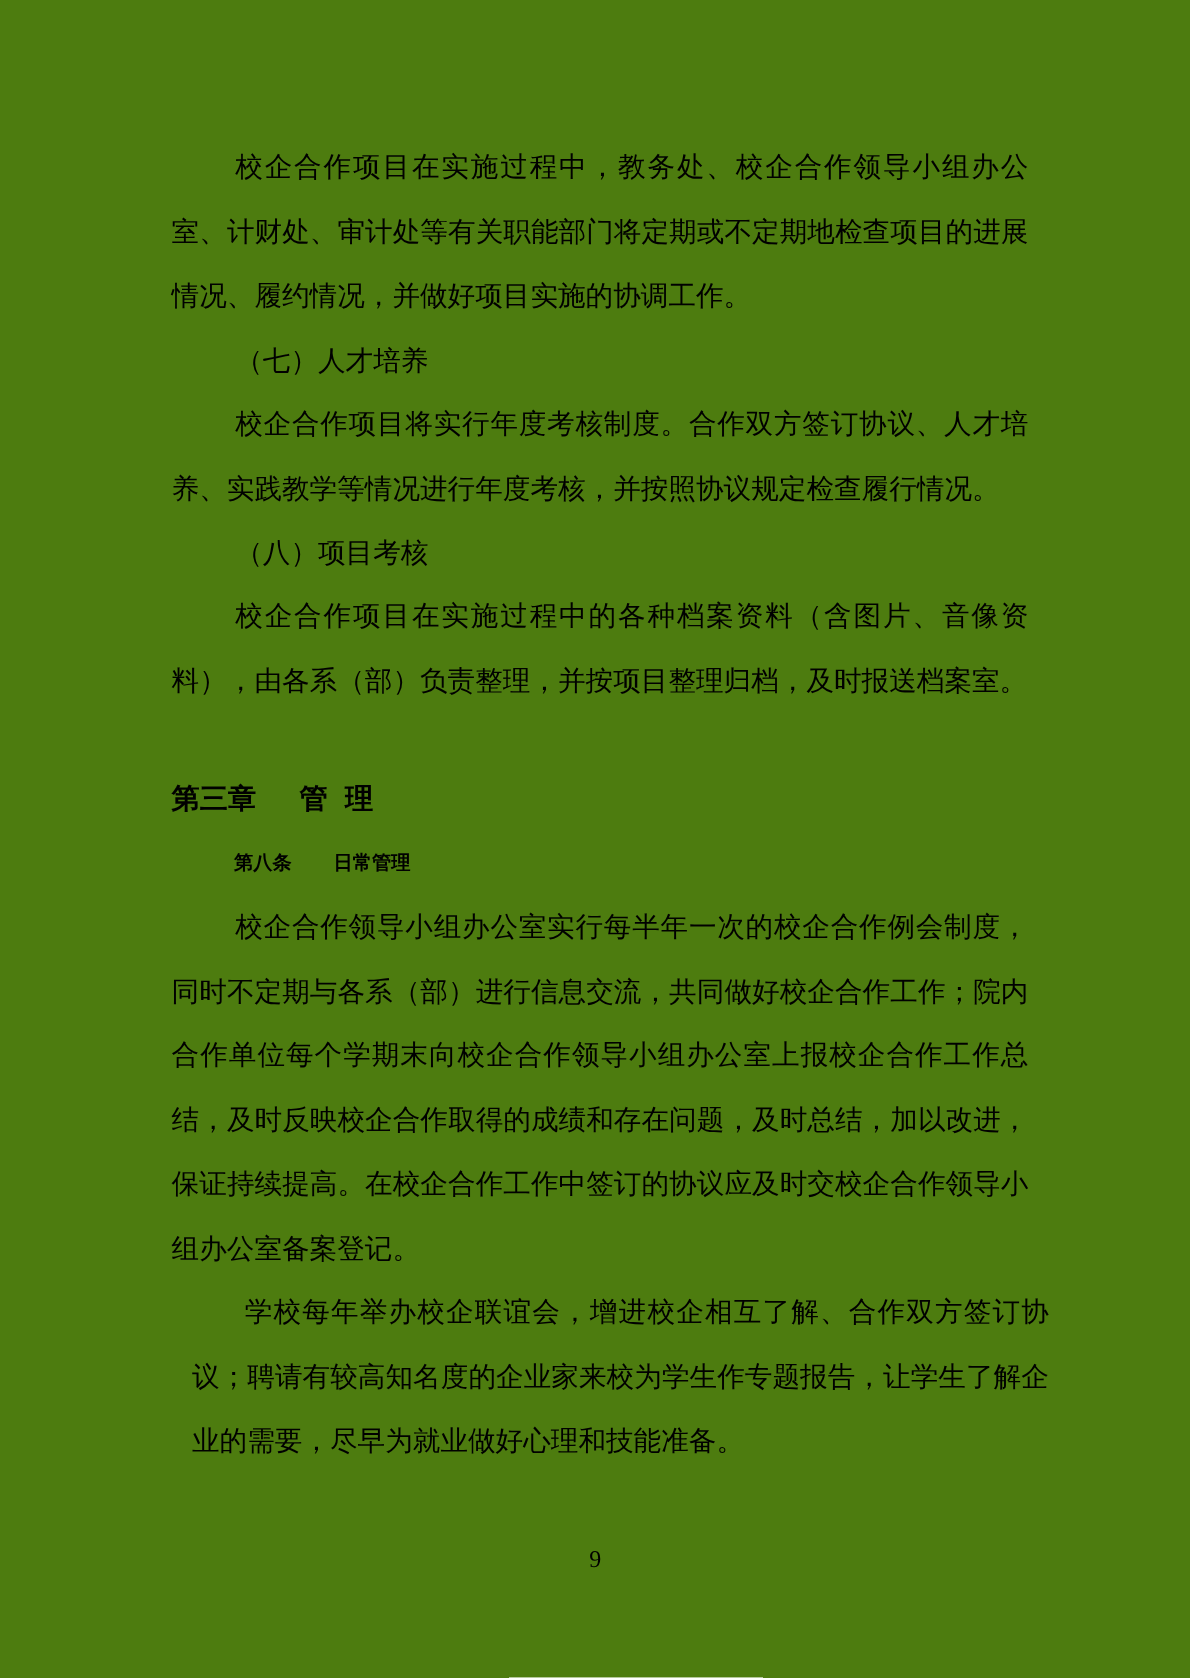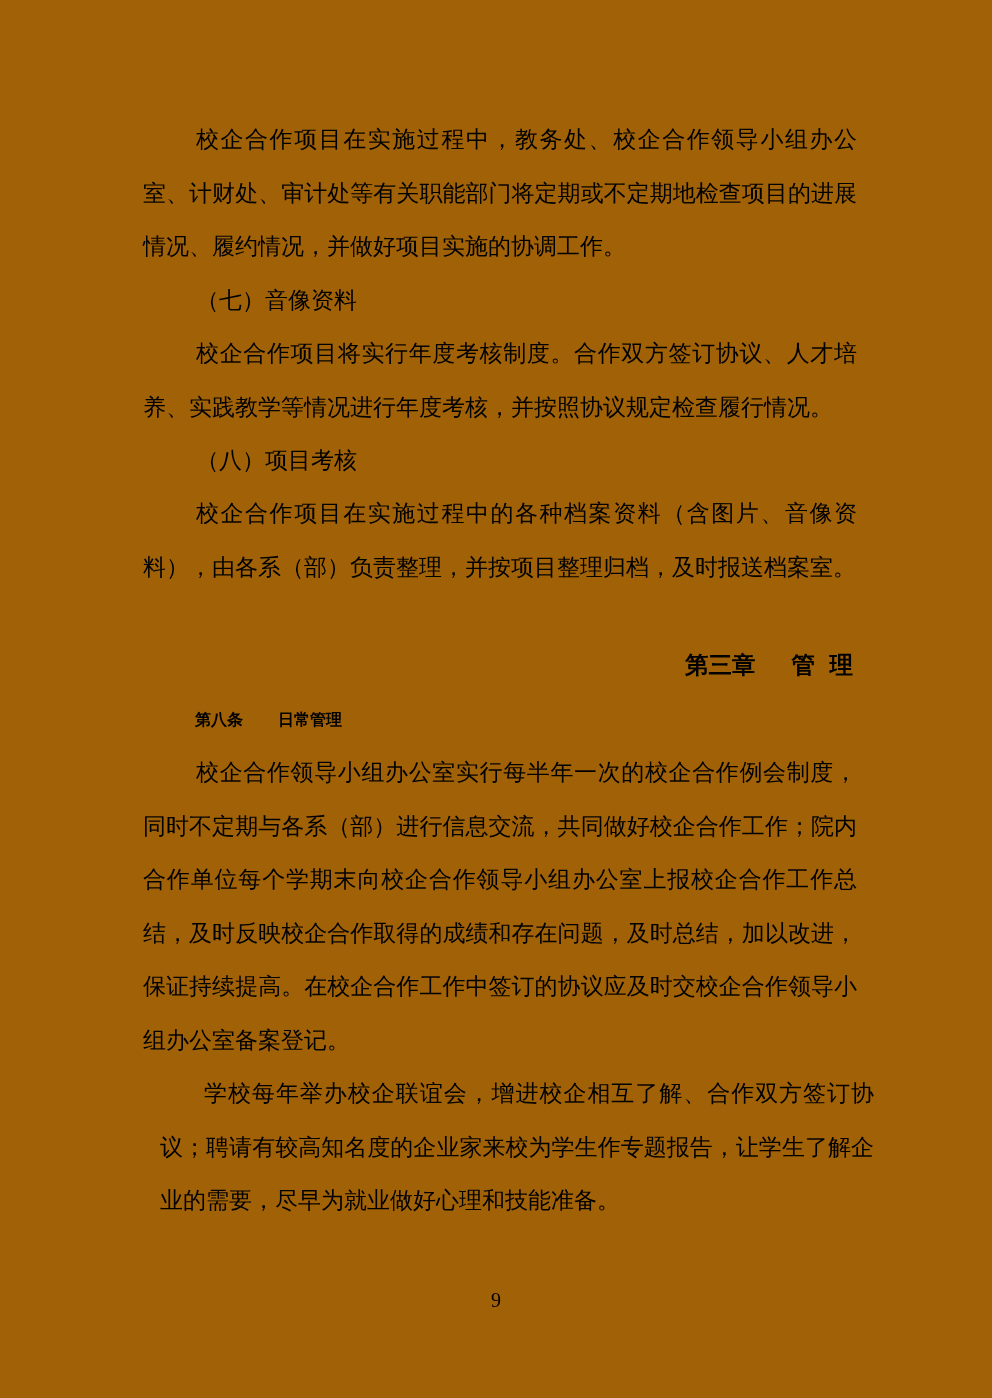--- a/index.html
+++ b/index.html
@@ -4,21 +4,21 @@
 <style>
   html, body {
     margin: 0;
     padding: 0;
     background: #ffffff;
   }
   .page {
     position: relative;
     width: 992px;
     height: 1398px;
-    background: #a16207;
+    background: #4d7c0f;
     color: #000000;
     font-family: "Liberation Serif", "DejaVu Serif", serif;
     overflow: hidden;
   }
   .block {
     position: absolute;
     left: 143px;
     width: 714px;
     margin: 0;
   }
@@ -39,21 +39,21 @@
     font-size: 23px;
     line-height: 53.5px;
     text-indent: 53px;
     margin: 0;
   }
   .chapter-heading {
     font-family: "Liberation Sans", "DejaVu Sans", sans-serif;
     font-weight: 700;
     font-size: 23.5px;
     line-height: 53.5px;
-    text-align: right;
+    text-align: left;
     margin: 0;
   }
   .chapter-heading .title {
     margin-left: 36px;
     letter-spacing: 4px;
   }
   .article-heading {
     font-family: "Liberation Sans", "DejaVu Sans", sans-serif;
     font-weight: 700;
     font-size: 16px;
@@ -75,21 +75,21 @@
     margin: 0;
   }
 </style>
 </head>
 <body>
 
 <div class="page">
 
   <p class="block body" style="top:113px">校企合作项目在实施过程中，教务处、校企合作领导小组办公室、计财处、审计处等有关职能部门将定期或不定期地检查项目的进展情况、履约情况，并做好项目实施的协调工作。</p>
 
-  <p class="block item" style="top:274px">（七）音像资料</p>
+  <p class="block item" style="top:274px">（七）人才培养</p>
 
   <p class="block body" style="top:327px">校企合作项目将实行年度考核制度。合作双方签订协议、人才培养、实践教学等情况进行年度考核，并按照协议规定检查履行情况。</p>
 
   <p class="block item" style="top:434px">（八）项目考核</p>
 
   <p class="block body" style="top:487px">校企合作项目在实施过程中的各种档案资料（含图片、音像资料），由各系（部）负责整理，并按项目整理归档，及时报送档案室。</p>
 
   <h2 class="block chapter-heading" style="top:639px">
     <span class="label">第三章</span><span class="title">管 理</span>
   </h2>

